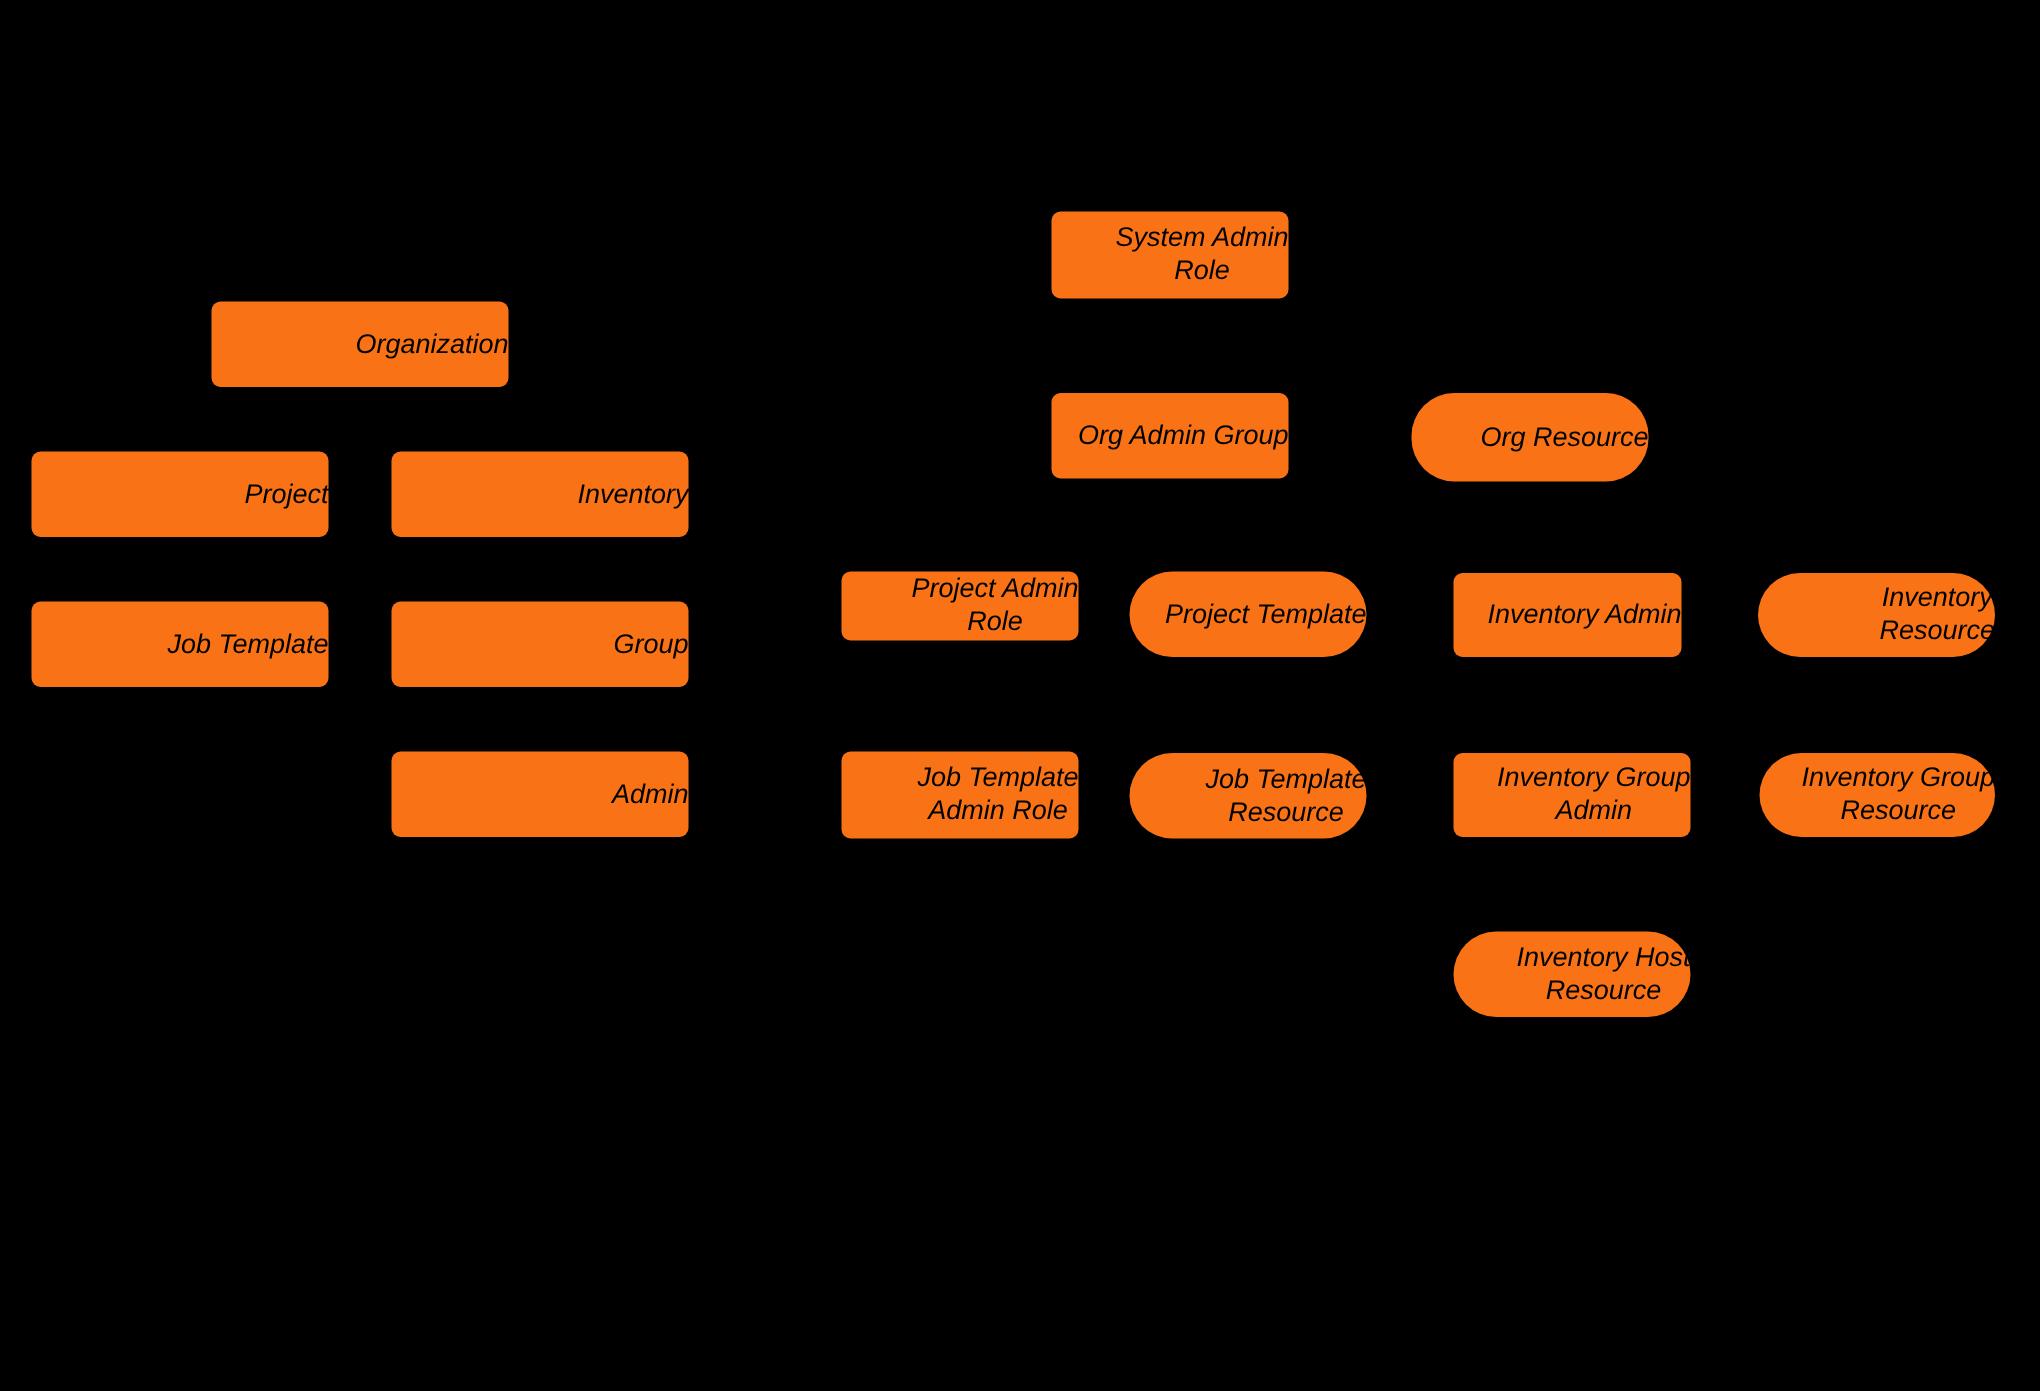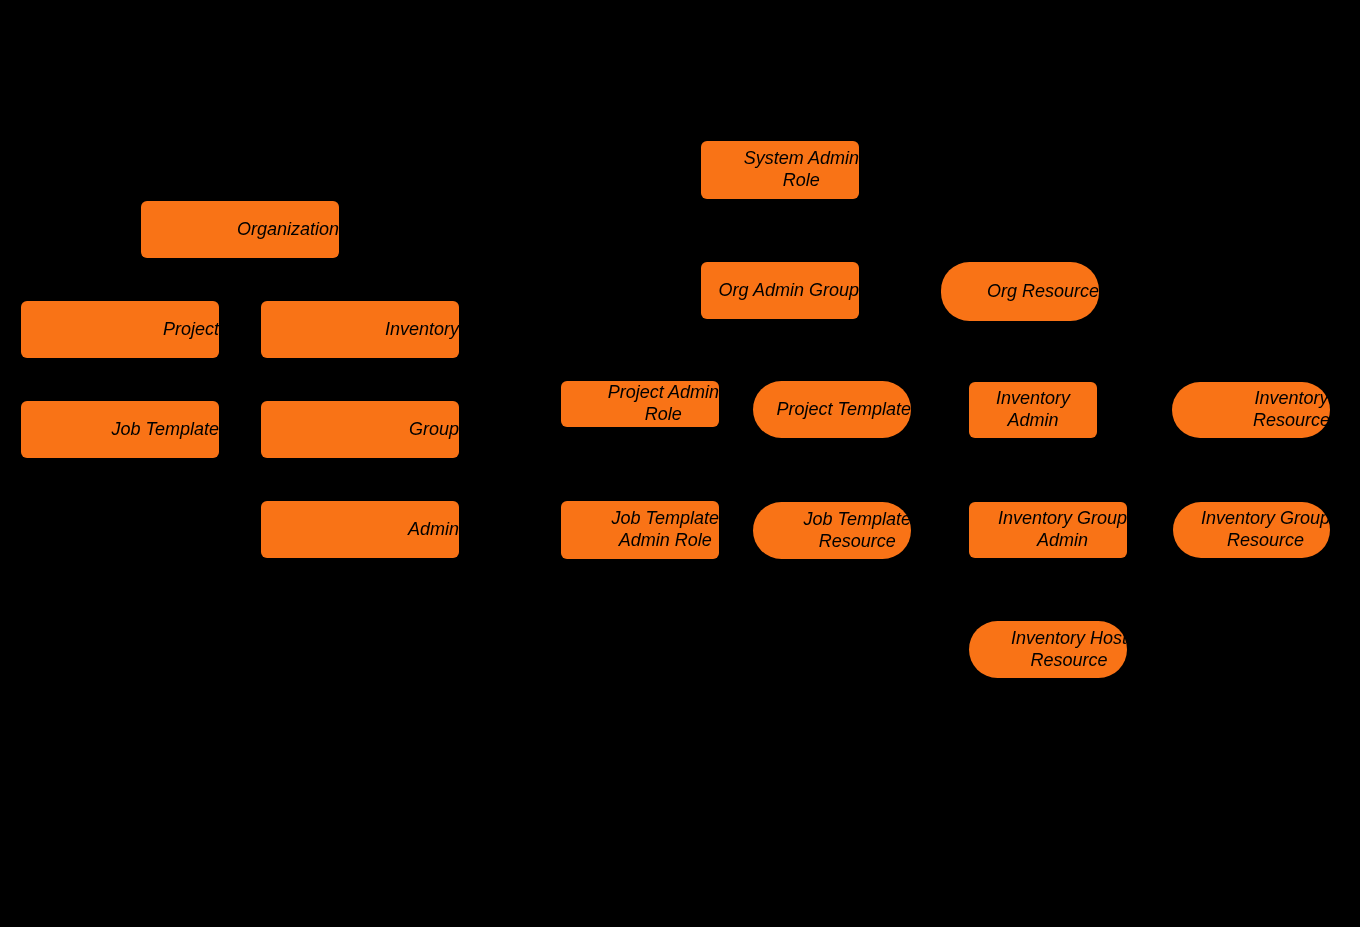--- a/index.html
+++ b/index.html
@@ -83,21 +83,21 @@
 
   <div class="node rect" style="left:561px; top:381px; width:158px; height:46px">
     <span class="label">Project Admin
 Role</span>
   </div>
 
   <div class="node stadium" style="left:753px; top:381px; width:158px; height:57px">
     <span class="label">Project Template</span>
   </div>
 
-  <div class="node rect" style="left:969px; top:382px; width:128px; height:56px">
+  <div class="node rect" style="left:969px; top:382px; width:152px; height:56px">
     <span class="label">Inventory Admin</span>
   </div>
 
   <div class="node stadium" style="left:1172px; top:382px; width:158px; height:56px">
     <span class="label">Inventory
 Resource</span>
   </div>
 
   <div class="node rect" style="left:561px; top:501px; width:158px; height:58px">
     <span class="label">Job Template

